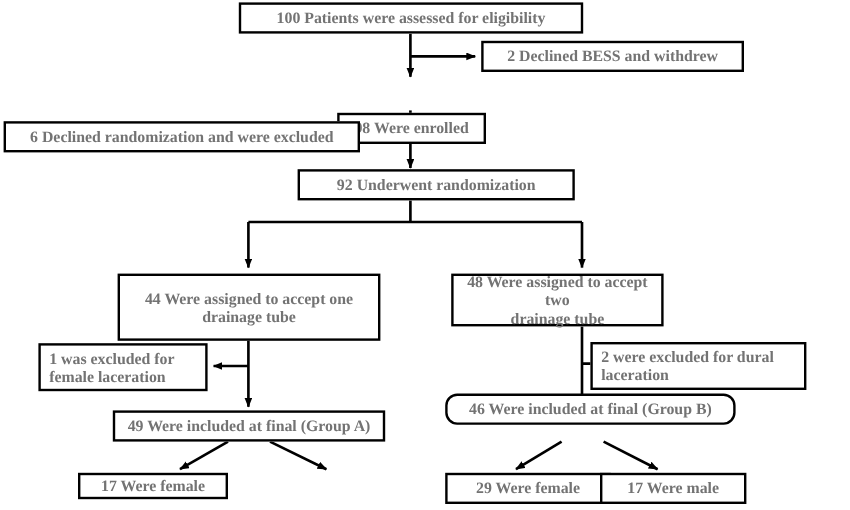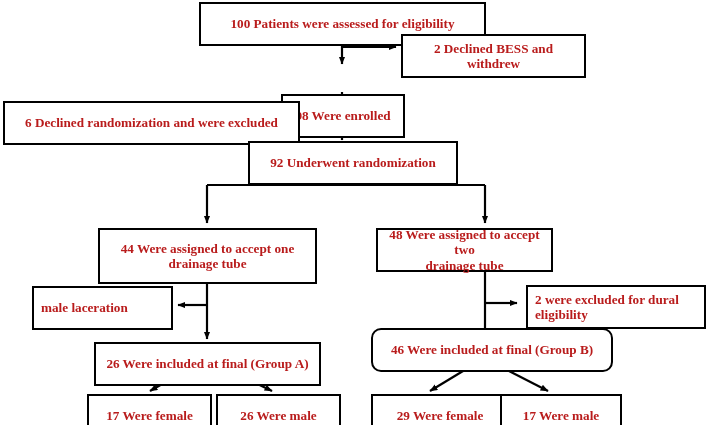--- a/index.html
+++ b/index.html
@@ -21,29 +21,29 @@
     top: 0;
     width: 708px;
     height: 425px;
     pointer-events: none;
   }
   .node {
     position: absolute;
     box-sizing: border-box;
     border: 2px solid #000000;
     background: #ffffff;
-    color: #b91c1c;
+    color: #737373;
     font-weight: bold;
     font-size: 13.2px;
     line-height: 15.5px;
     display: flex;
     align-items: center;
     justify-content: center;
     text-align: center;
-    padding: 20px 6px;
+    padding: 9px 6px;
   }
   .node.left-align {
     justify-content: flex-start;
     text-align: left;
     padding-left: 7px;
   }
   .node span {
     display: block;
     width: 100%;
   }
@@ -85,78 +85,76 @@
 
       <line x1="468" y1="368" x2="430" y2="391" marker-end="url(#arrow)"></line>
       <line x1="503" y1="368" x2="548" y2="391" marker-end="url(#arrow)"></line>
     </g>
   </svg>
 
   <div class="node" style="left:199px; top:2px; width:287px; height:26px;">
     <span>100 Patients were assessed for eligibility</span>
   </div>
 
-  <div class="node" style="left:401px; top:34px; width:185px; height:26px;">
+  <div class="node" style="left:401px; top:34px; width:219px; height:26px;">
     <span>2 Declined BESS and withdrew</span>
   </div>
 
   <div class="node" style="left:281px; top:66px; width:124px; height:26px;margin-top:28px;">
     <span>98 Were enrolled</span>
   </div>
 
   <div class="node" style="left:3px; top:101px; width:297px; height:26px;">
     <span>6 Declined randomization and were excluded</span>
   </div>
 
-  <div class="node" style="left:248px; top:141px; width:210px; height:26px;">
+  <div class="node" style="left:248px; top:141px; width:231px; height:26px;">
     <span>92 Underwent randomization</span>
   </div>
 
   <div class="node" style="left:98px; top:228px; width:219px; height:56px;">
     <span>
       <span>44 Were assigned to accept one</span>
       <span>drainage tube</span>
     </span>
   </div>
 
   <div class="node" style="left:376px; top:228px; width:177px; height:44px;">
     <span>
       <span>48 Were assigned to accept two</span>
       <span>drainage tube</span>
     </span>
   </div>
 
   <div class="node left-align" style="left:32px; top:286px; width:141px; height:40px;">
     <span>
-      <span>male laceration</span>
+      <span>1 was excluded for</span>
+      <span>female laceration</span>
     </span>
   </div>
 
-  <div class="node left-align" style="left:526px; top:285px; width:180px; height:40px;">
+  <div class="node left-align" style="left:492px; top:285px; width:180px; height:40px;">
     <span>
       <span>2 were excluded for dural</span>
-      <span>eligibility</span>
+      <span>laceration</span>
     </span>
   </div>
 
   <div class="node" style="left:94px; top:342px; width:227px; height:26px;">
-    <span>26 Were included at final (Group A)</span>
+    <span>49 Were included at final (Group A)</span>
   </div>
 
   <div class="node" style="left:371px; top:328px; width:242px; height:26px;border-radius:10px;">
     <span>46 Were included at final (Group B)</span>
   </div>
 
-  <div class="node" style="left:87px; top:394px; width:125px; height:20px;">
+  <div class="node" style="left:65px; top:394px; width:125px; height:20px;">
     <span>17 Were female</span>
   </div>
 
-  <div class="node" style="left:216px; top:394px; width:125px; height:26px;">
-    <span>26 Were male</span>
-  </div>
 
   <div class="node" style="left:371px; top:394px; width:138px; height:26px;">
     <span>29 Were female</span>
   </div>
 
   <div class="node" style="left:500px; top:394px; width:122px; height:26px;justify-content:flex-end;">
     <span>17 Were male</span>
   </div>
 
 </div>

